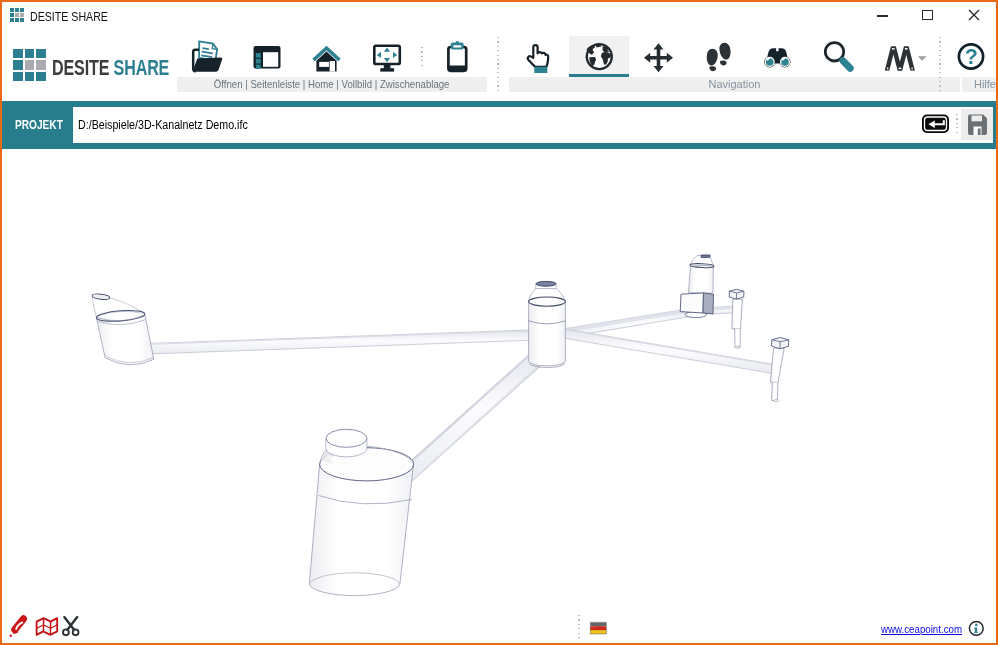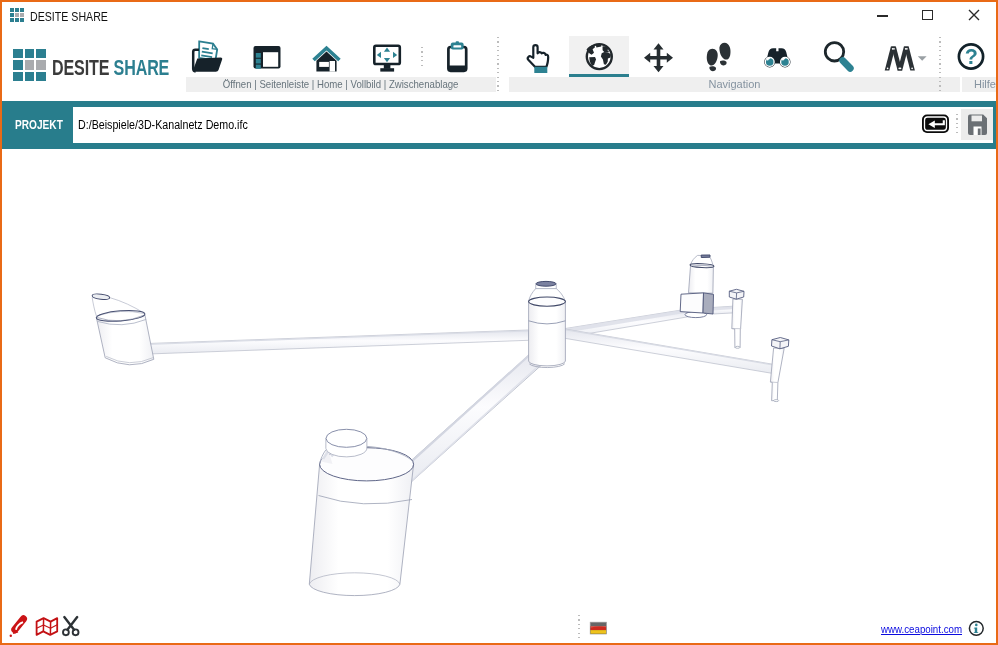--- a/index.html
+++ b/index.html
@@ -52,21 +52,21 @@
     <i style="background:#a9abae"></i>
     <i style="background:#a9abae"></i>
     <i style="background:#2c7f90"></i>
     <i style="background:#2c7f90"></i>
     <i style="background:#2c7f90"></i>
   </div>
   <div class="abs" style="left:52px;top:55px;font-size:22.5px;font-weight:bold;white-space:nowrap;transform:scaleX(0.715);transform-origin:0 0;letter-spacing:-0.2px;">
     <span style="color:#3b3b3b;">DESITE</span> <span style="color:#2c7f90;">SHARE</span>
   </div>
 
-  <div class="abs strip" style="left:186px;width:310px;"><span class="st">Öffnen&nbsp;|&nbsp;Seitenleiste&nbsp;|&nbsp;Home&nbsp;|&nbsp;Vollbild&nbsp;|&nbsp;Zwischenablage</span></div>
+  <div class="abs strip" style="left:177px;width:310px;"><span class="st">Öffnen&nbsp;|&nbsp;Seitenleiste&nbsp;|&nbsp;Home&nbsp;|&nbsp;Vollbild&nbsp;|&nbsp;Zwischenablage</span></div>
   <div class="abs strip" style="left:509px;width:451px;color:#8593a0;">Navigation</div>
   <div class="abs strip" style="left:950px;width:46px;color:#8593a0;margin-left:12px;">Hilfe</div>
 
   <div class="abs" style="left:569px;top:36px;width:60px;height:38.5px;background:#f1f1f1;"></div>
   <div class="abs" style="left:569px;top:74.2px;width:60px;height:3.2px;background:#2b7f8e;"></div>
 
   <div class="abs vdots" style="left:421px;top:47px;height:20px;"></div>
   <div class="abs vdots" style="left:497px;top:37px;height:55px;"></div>
   <div class="abs vdots" style="left:939px;top:37px;height:55px;"></div>
 

